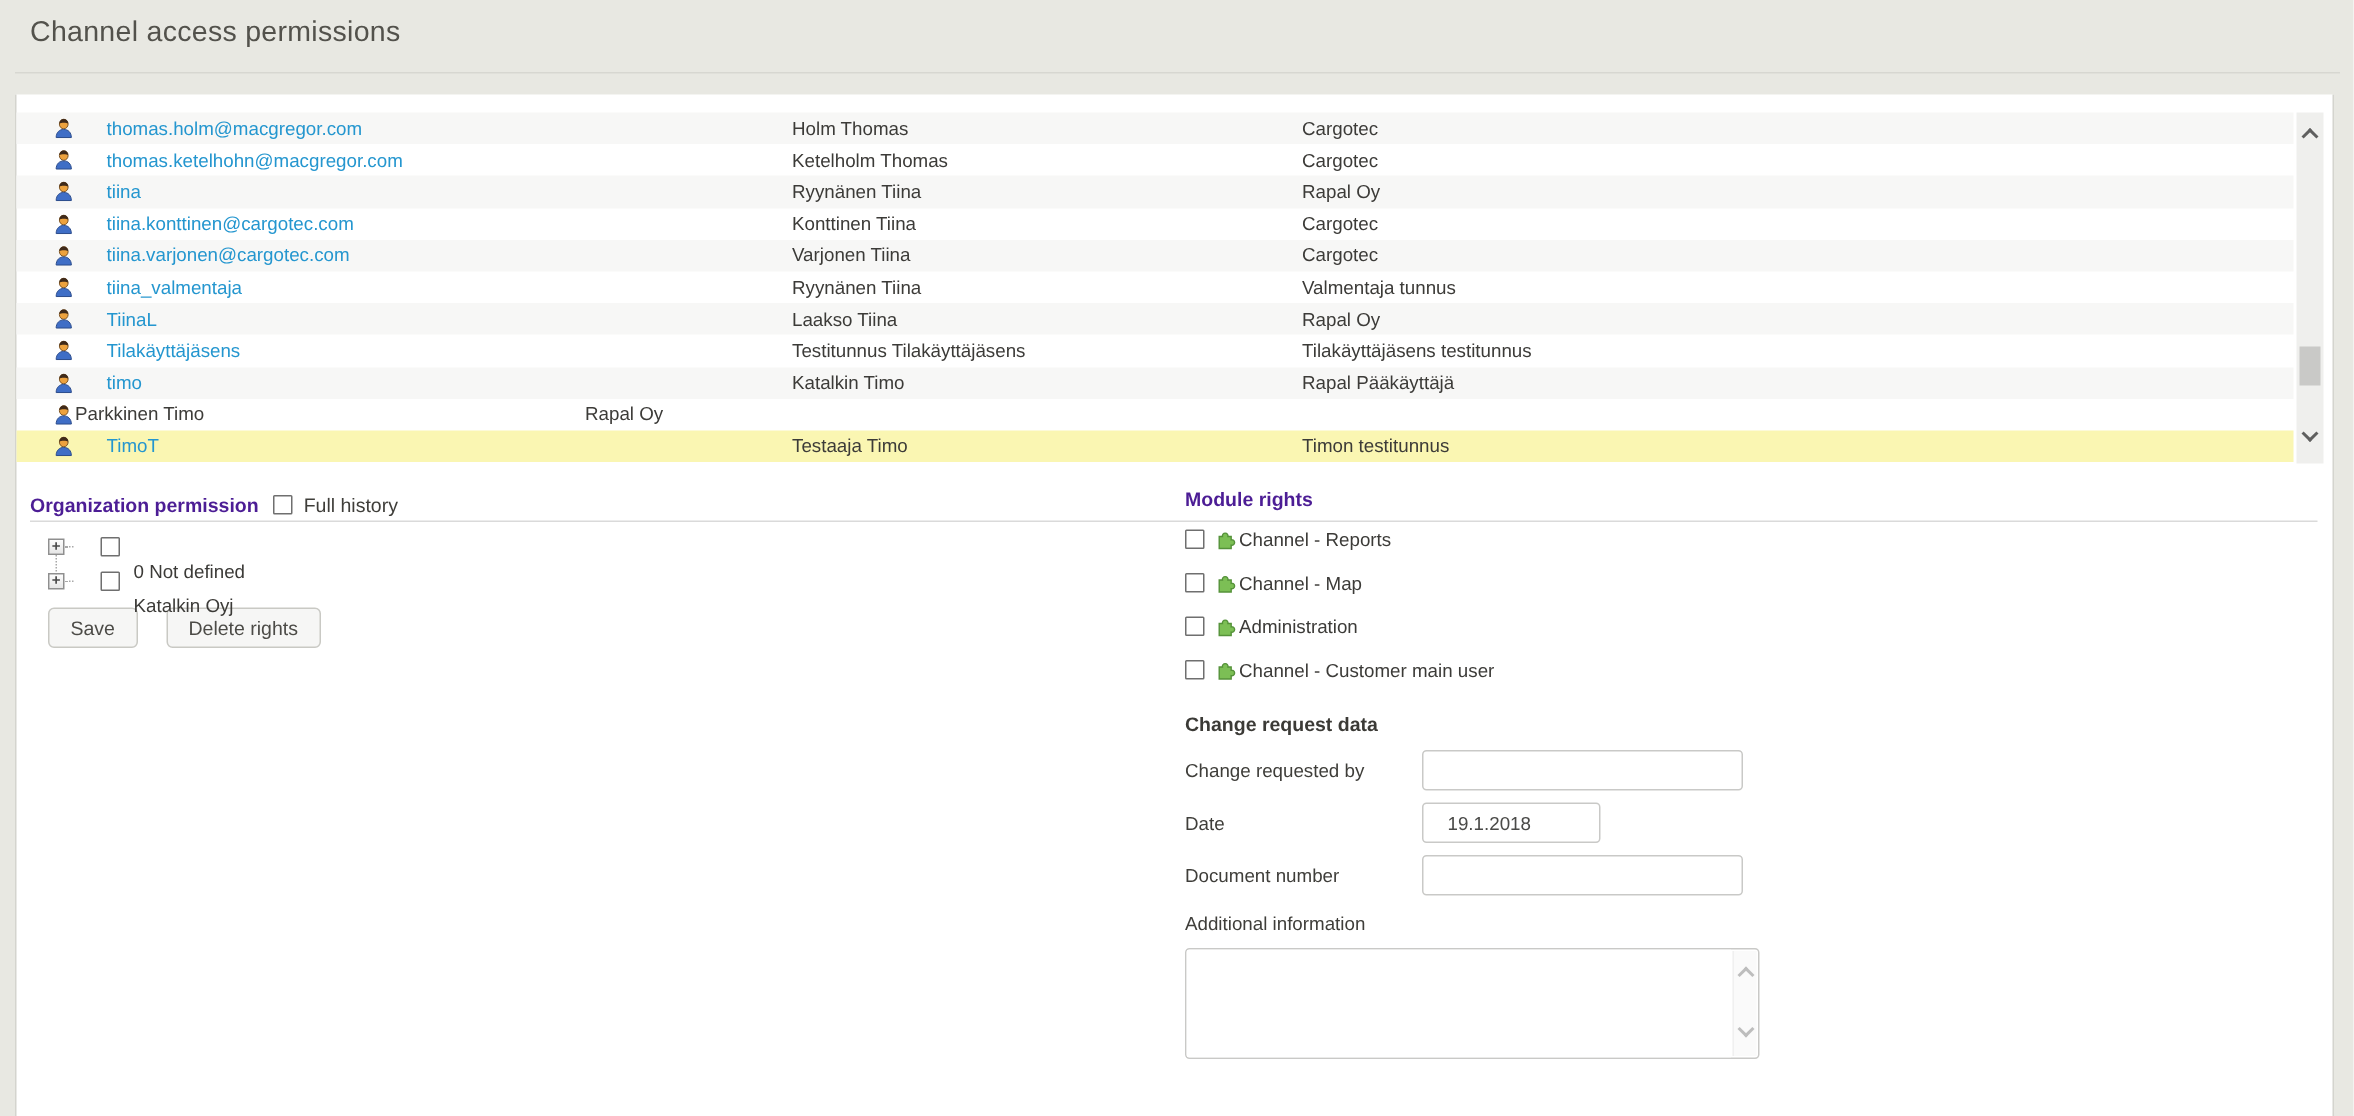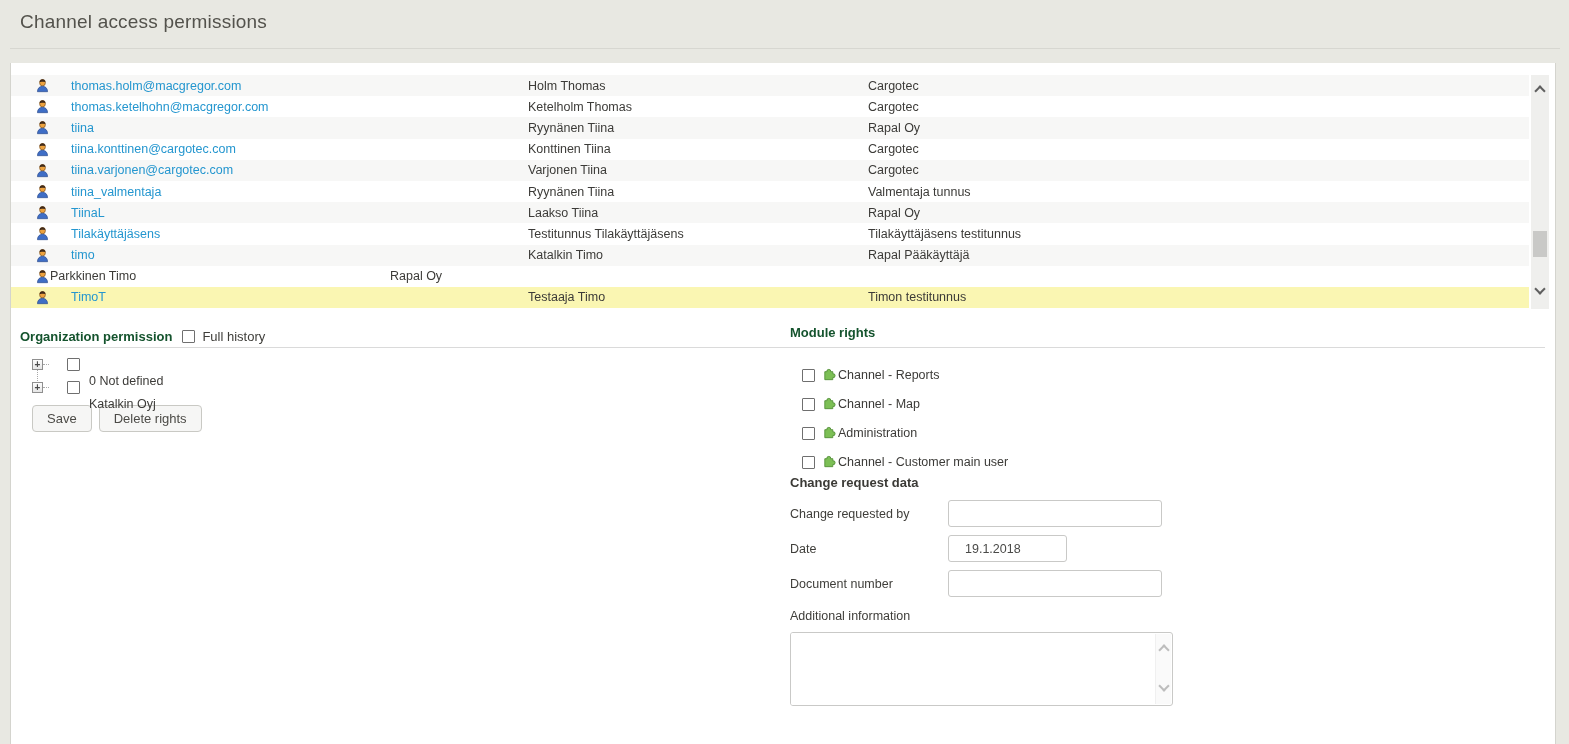--- a/index.html
+++ b/index.html
@@ -41,21 +41,21 @@
   .chev.down { transform:rotate(45deg); }
   .sb-up { position:absolute; top:12px; left:5px; }
   .sb-down { position:absolute; bottom:16px; left:5px; }
 
   
   .bottom { position:absolute; left:0; right:0; top:262px; bottom:0; font-size:12.5px; }
   .section-rule { position:absolute; top:22px; left:9px; right:10px; border-top:1px solid #dadada; }
 
   .left-col { position:absolute; left:9px; top:0; width:755px; }
   .left-header { display:flex; align-items:center; height:22px; }
-  .sec-title { font-weight:bold; font-size:13px; color:#14532d; }
+  .sec-title { font-weight:bold; font-size:13px; color:#4c1d95; }
   .full-history-label { margin-left:7px; font-size:13px; color:#3f3e3a; }
 
   input.cb {
     appearance:none; -webkit-appearance:none;
     width:13px; height:13px; flex:none;
     border:1px solid #6f6f6f; border-radius:1px; background:#fff; margin:0;
   }
   .left-header input.cb { margin-left:10px; }
 
   .tree { margin-top:6px; padding-left:12px; position:relative; }
@@ -64,29 +64,29 @@
   .expander {
     width:11px; height:11px; flex:none; position:relative;
     border:1px solid #8f8f8f; background:linear-gradient(#fdfdfd,#e6e6e6);
     cursor:pointer;
   }
   .expander::before { content:"+"; position:absolute; left:0; right:0; top:-1px; text-align:center; font:bold 10px/11px "Liberation Sans",sans-serif; color:#4a4a4a; }
   .dot-stub { width:6px; border-top:1px dotted #a8a8a8; flex:none; }
   .tree-item input.cb { margin-left:18px; }
   .tree-label { margin-left:9px; color:#3c3b38;margin-top:32px; }
 
-  .btn-row { margin-top:6px; padding-left:12px; display:flex; gap:7px;align-items:center; }
+  .btn-row { margin-top:6px; padding-left:12px; display:flex; gap:19px;align-items:center; }
   .btn {
     height:27px; padding:0 14px; font-family:"Liberation Sans",sans-serif; font-size:13px; color:#4c4b47;
     background:#f6f6f5; border:1px solid #c9c9c4; border-radius:4px; cursor:pointer;
   }
 
   .right-col { position:absolute; left:779px; top:0; right:10px; }
   .modules { margin-top:13px; }
-  .module-item { display:flex; align-items:flex-end; height:29px;margin-left:12px; }
+  .module-item { display:flex; align-items:flex-start; height:29px; }
   .module-item input.cb { margin-right:7px; }
   .puzzle { width:15px; height:15px; flex:none; display:flex; margin-right:1px; }
   .module-label { color:#3c3b38; }
 
   .cr-title { font-weight:bold; font-size:13px; color:#3b3a36; margin-top:6px; }
   .form { margin-top:10px; }
   .form-row { display:flex; align-items:center; height:27px; margin-bottom:8px; }
   .form-label { width:158px; flex:none; color:#3f3e3a; }
   input.form-input {
     width:214px; height:27px; border:1px solid #c9c9c7; border-radius:3px;

